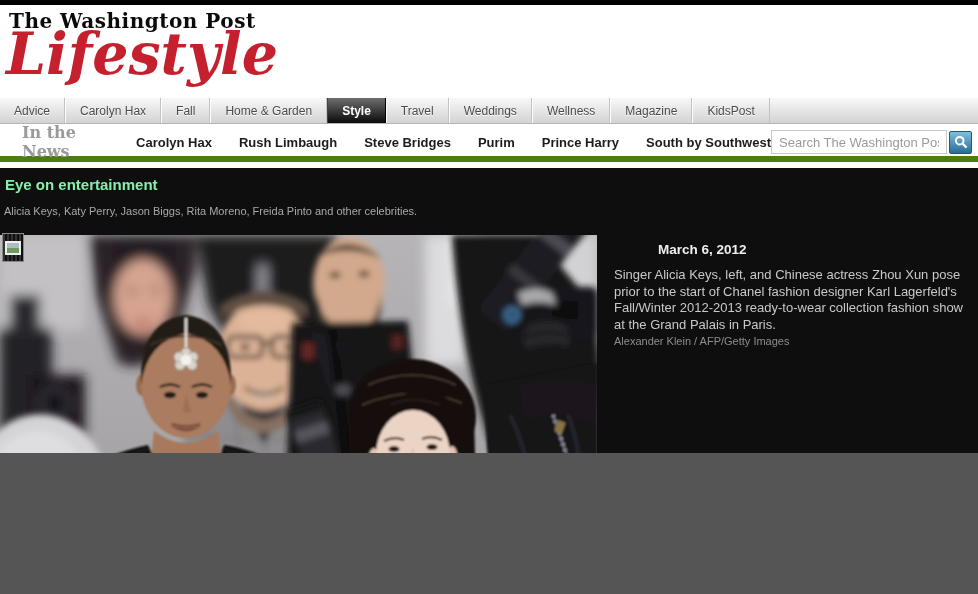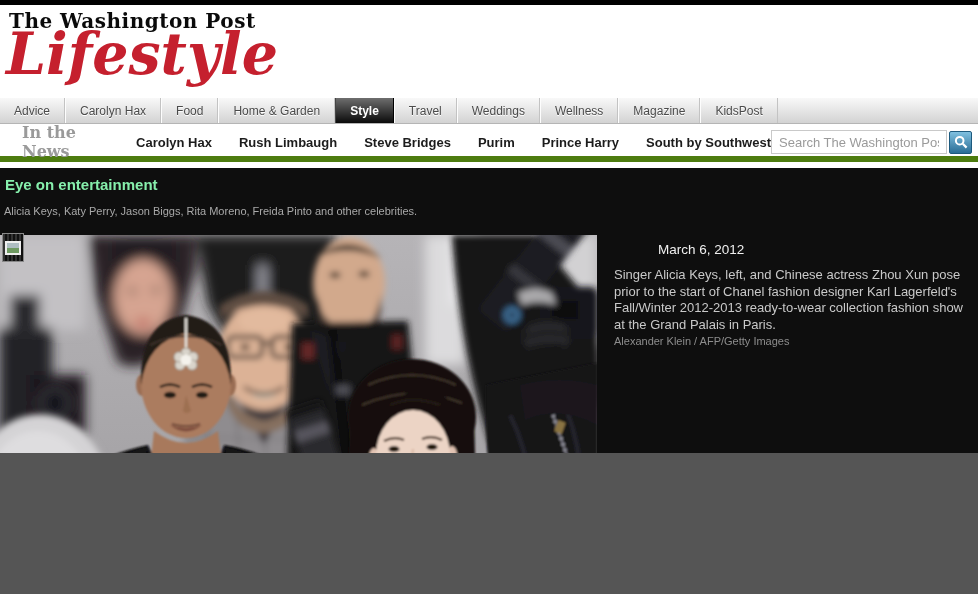--- a/index.html
+++ b/index.html
@@ -36,21 +36,21 @@
   .gal-subtitle { position:absolute; left:4px; top:37px; font-size:11px; color:#a9a9a9; }
 
   .photo { position:absolute; left:0; top:67px; width:597px; height:359px; overflow:hidden; background:#a5a3a6; cursor:pointer; }
 
   .gallery-icon { position:absolute; left:2px; top:65px; width:22px; height:29px; background:#141414; border:1px solid #888; display:flex; align-items:center; justify-content:center; z-index:5;
     background-image:repeating-linear-gradient(90deg,#333 0 2px,#101010 2px 4px); }
   .gallery-icon .frame { width:16px; height:14px; background:#efefef; padding:2px; }
   .gallery-icon .pic { width:100%; height:100%; background:linear-gradient(#aebdc2 0 45%, #6f9a62 45% 100%); }
 
   .caption-panel { position:absolute; left:614px; top:74px; width:356px; }
-  .cap-date { font-size:13.5px; font-weight:normal; color:#efefef; margin-bottom:10px;padding-left:44px; }
+  .cap-date { font-size:13.5px; font-weight:bold; color:#efefef; margin-bottom:10px;padding-left:44px; }
   .cap-text { font-size:13px; line-height:16.5px; color:#c9c9c9; }
   .cap-credit { font-size:11px; color:#8d8d8d; margin-top:2px; }
   .cap-related { font-size:13.5px; font-weight:bold; color:#dedede; margin-top:18px; }
 
   .watermark { position:absolute; right:5px; bottom:1px; text-align:right; line-height:1.05; }
   .wm-row { font-size:25px; font-weight:bold; color:#3b3b3b; text-shadow:1px 1px 0 #000; font-family:"DejaVu Sans", sans-serif; }
   .wm-box { display:inline-block; border:2px solid #3b3b3b; padding:0 2px; margin-left:4px; }
   .wm-url { font-size:14px; font-weight:bold; letter-spacing:2px; color:#2e2e2e; text-shadow:1px 1px 0 #000; }
 </style>
 </head>
@@ -61,21 +61,21 @@
   <div class="top-strip"></div>
 
   <header class="masthead">
     <div class="brand">The Washington Post</div>
     <div class="section-title">Lifestyle</div>
   </header>
 
   <nav class="primary-nav">
     <div class="tab">Advice</div>
     <div class="tab">Carolyn Hax</div>
-    <div class="tab">Food</div>
+    <div class="tab">Fall</div>
     <div class="tab">Home &amp; Garden</div>
     <div class="tab active">Style</div>
     <div class="tab">Travel</div>
     <div class="tab">Weddings</div>
     <div class="tab">Wellness</div>
     <div class="tab">Magazine</div>
     <div class="tab">KidsPost</div>
   </nav>
 
   <div class="subnav">

